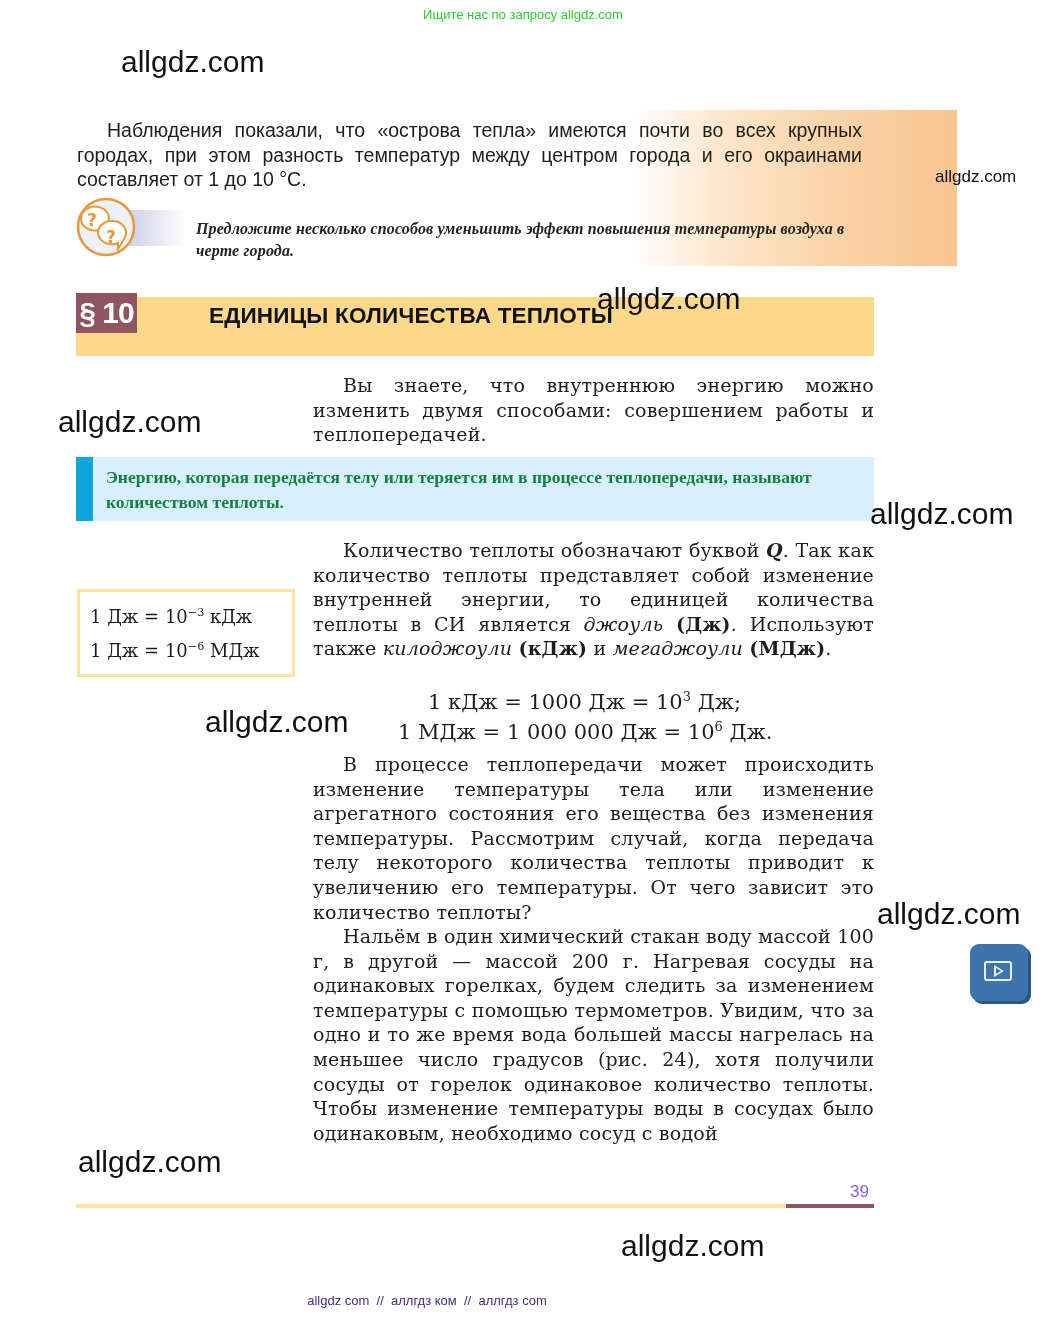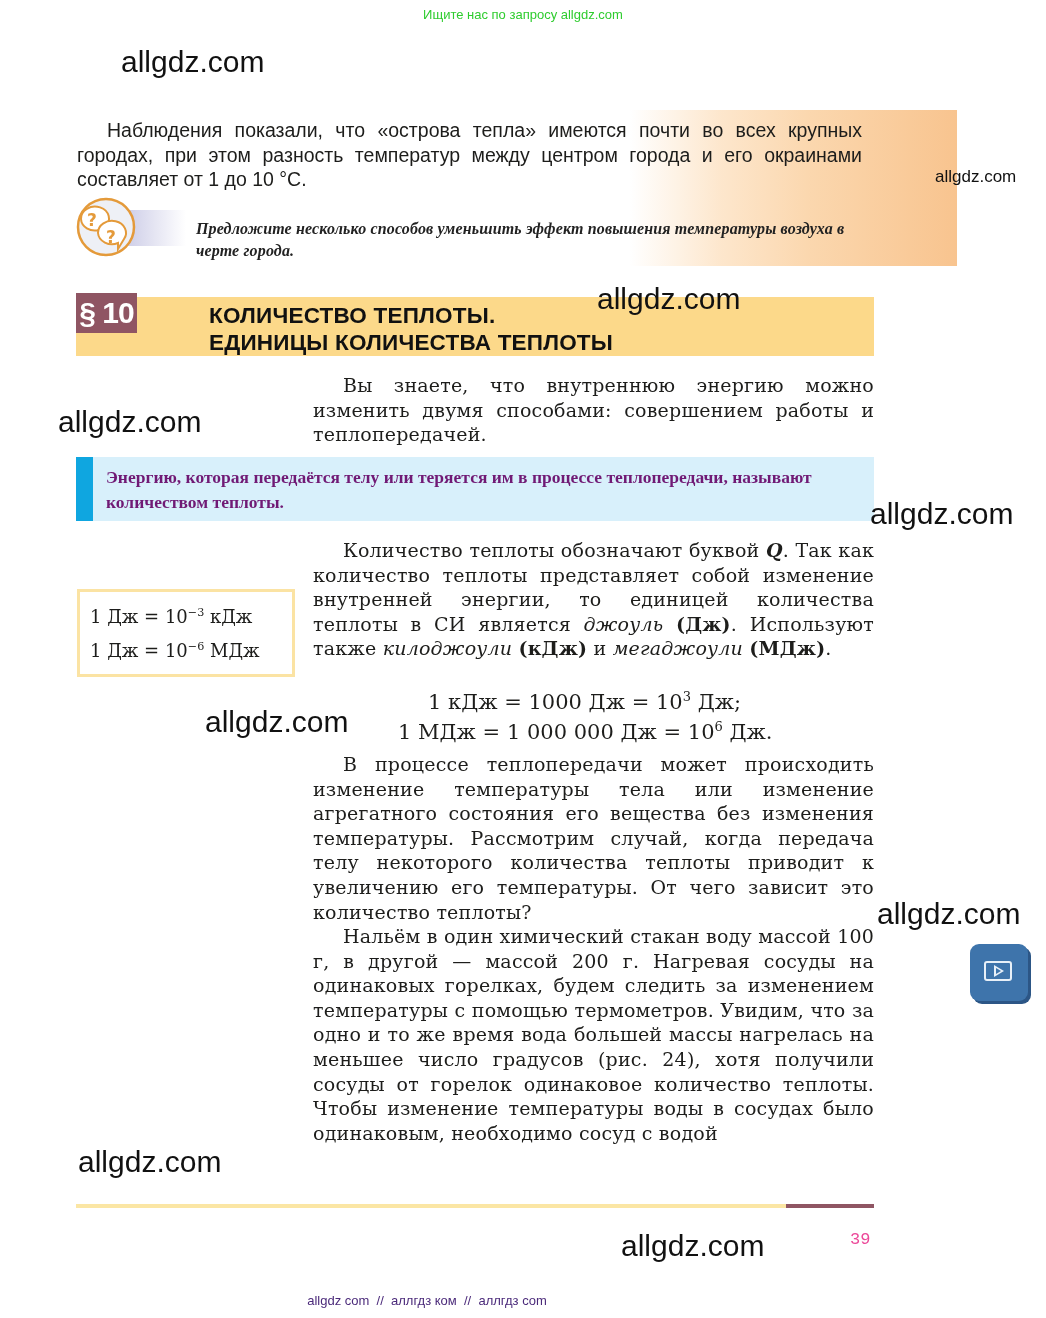--- a/index.html
+++ b/index.html
@@ -28,32 +28,32 @@
 
   
   .section-bar { left: 76px; top: 297px; width: 798px; height: 59px; background: #fcd98a; }
   .section-num { left: 76px; top: 293px; width: 61px; height: 40px; background: #8f5563; color: #fff;
     font-family: "Liberation Sans", sans-serif; font-weight: bold; font-size: 30px; line-height: 40px; text-align: center; letter-spacing: -1px; }
   .section-title { left: 209px; top: 302px; font-family: "Liberation Sans", sans-serif; font-weight: bold; font-size: 22.5px; line-height: 27px; color: #111; letter-spacing: 0.2px; }
 
   
   .def-box { left: 76px; top: 457px; width: 798px; height: 64px; background: #d8f0fb; }
   .def-bar { left: 76px; top: 457px; width: 17px; height: 64px; background: #0fa6e0; }
-  .def-text { left: 106px; top: 465px; width: 760px; font-family: "Liberation Serif", serif; font-weight: bold; font-size: 17.5px; line-height: 25px; color: #701a75; }
+  .def-text { left: 106px; top: 465px; width: 760px; font-family: "Liberation Serif", serif; font-weight: bold; font-size: 17.5px; line-height: 25px; color: #15803d; }
 
   
   .units-box { left: 77px; top: 589px; width: 218px; height: 88px; border: 3px solid #fbe3a3; box-sizing: border-box; }
   .units-line { position: absolute; left: 10px; font-family: "DejaVu Serif", serif; font-size: 18px; white-space: nowrap; color: #1d1d1b; }
   sup { font-size: 0.62em; line-height: 0; vertical-align: 0.65em; }
 
   .eq { font-family: "DejaVu Serif", serif; font-size: 21px; white-space: nowrap; color: #1d1d1b; }
 
   .footer-line { left: 76px; top: 1204px; width: 710px; height: 4px; background: #fbe6a4; }
   .footer-accent { left: 786px; top: 1204px; width: 88px; height: 4px; background: #8f5563; }
-  .page-num { left: 850px; top: 1182px; font-family: Liberation Mono, monospace; font-size: 17px; color: #ec4899; margin-top: 48px; }
+  .page-num { left: 850px; top: 1182px; font-family: Liberation Sans, sans-serif; font-size: 17px; color: #8b5cf6; }
 
   .video-btn { left: 970px; top: 944px; width: 58px; height: 57px; border-radius: 9px;
     background: #3e74ab; box-shadow: 3px 3px 0 #2c5686; }
   .video-btn .frame { position: absolute; left: 14px; top: 17px; width: 28px; height: 20px; border: 2px solid #e8f0f8; border-radius: 3px; box-sizing: border-box; }
   .video-btn .tri { position: absolute; left: 24px; top: 21px; width: 0; height: 0; border-top: 6px solid transparent; border-bottom: 6px solid transparent; border-left: 10px solid #e8f0f8; }
   .video-btn .tri-in { position: absolute; left: 26px; top: 24px; width: 0; height: 0; border-top: 3px solid transparent; border-bottom: 3px solid transparent; border-left: 5px solid #3e74ab; }
 </style>
 </head>
 <body>
 
@@ -74,21 +74,20 @@
     <text x="11" y="29" font-family="DejaVu Sans, sans-serif" font-weight="bold" font-size="17" fill="#e49a3a">?</text>
     <path d="M22 36 a14 12 0 1 1 26 6 l-6 10 0 -6 a14 12 0 0 1 -20 -10z" fill="#fff" stroke="#e49a3a" stroke-width="2"></path>
     <text x="30" y="46" font-family="DejaVu Sans, sans-serif" font-weight="bold" font-size="17" fill="#e49a3a">?</text>
   </svg>
 </div>
 <div class="abs q-text">Предложите несколько способов уменьшить эффект повышения температуры воздуха в черте города.</div>
 
 <div class="abs section-bar"></div>
 <div class="abs section-num">§ 10</div>
 <div class="abs section-title">
-  <div>КОЛИЧЕСТВО ТЕПЛОТЫ.</div>
   <div>ЕДИНИЦЫ КОЛИЧЕСТВА ТЕПЛОТЫ</div>
 </div>
 <div class="abs wm" style="left:597px; top:284px;">allgdz.com</div>
 
 <div class="abs serif-para indent" style="left:313px; top:373px; width:561px;">Вы знаете, что внутреннюю энергию можно изменить двумя способами: совершением работы и теплопередачей.</div>
 <div class="abs wm" style="left:58px; top:407px;">allgdz.com</div>
 
 <div class="abs def-box"></div>
 <div class="abs def-bar"></div>
 <div class="abs def-text">Энергию, которая передаётся телу или теряется им в процессе теплопередачи, называют количеством теплоты.</div>

